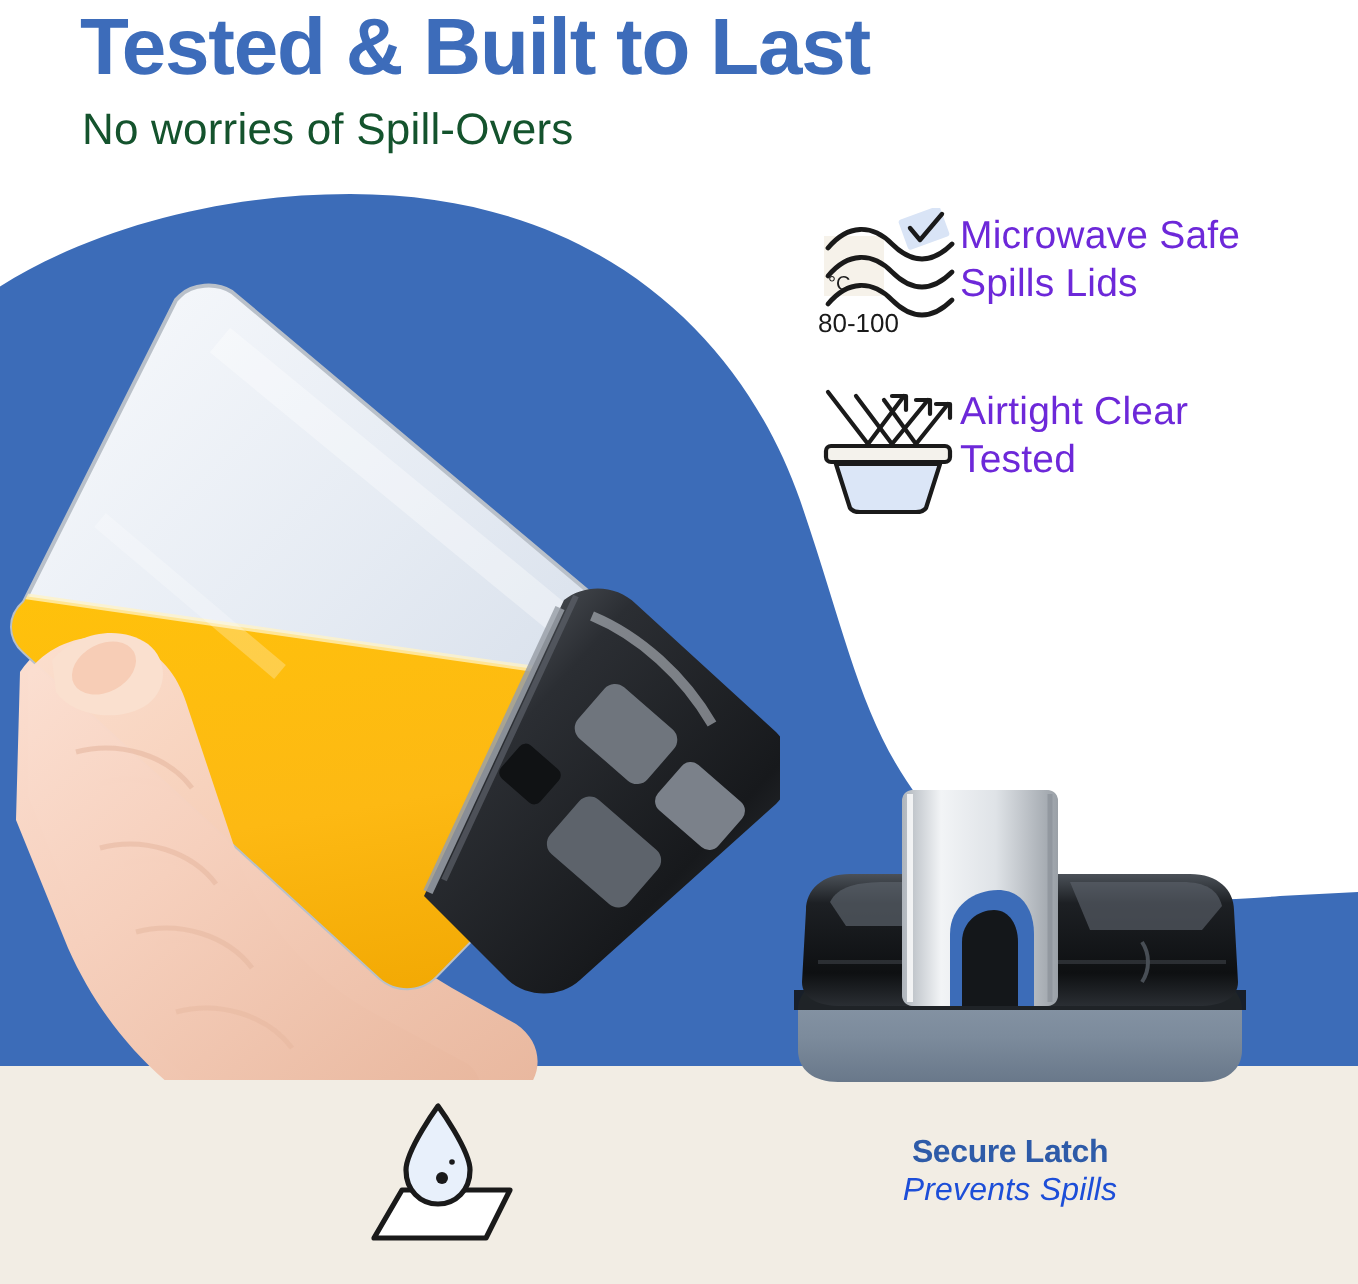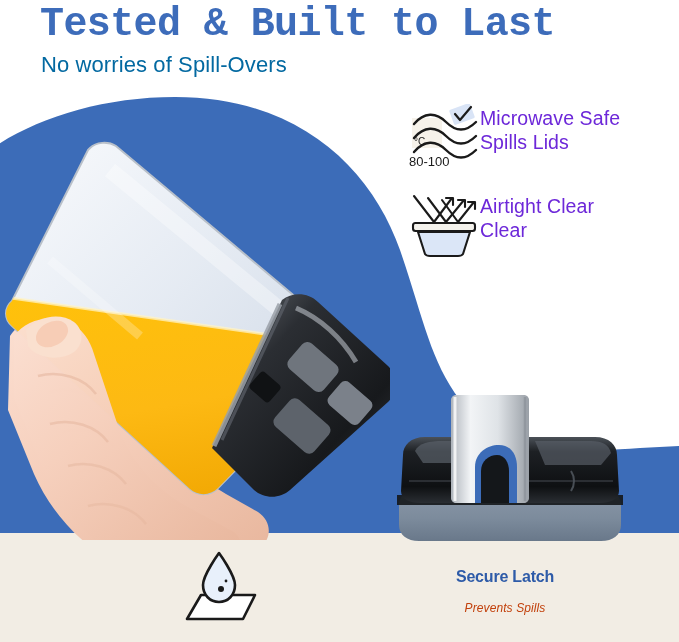--- a/index.html
+++ b/index.html
@@ -9,25 +9,25 @@
     background:#ffffff;
     position:relative;
     overflow:hidden;
   }
 
   
   #header { position:absolute; left:0; top:0; width:679px; height:88px; z-index:6; }
   #title {
     position:absolute; left:40px; top:2px;
     font-size:40px; font-weight:bold; letter-spacing:-0.6px;
-    color:#3d6cba; white-space:nowrap;font-family:Liberation Mono, monospace;
+    color:#3d6cba; white-space:nowrap;
   }
   #subtitle {
     position:absolute; left:41px; top:52px;
-    font-size:22px; font-weight:400; color:#0369a1;
+    font-size:22px; font-weight:400; color:#14532d;
     letter-spacing:0.1px; white-space:nowrap;
   }
 
   
   #blob-layer { position:absolute; left:0; top:0; width:679px; height:642px; z-index:1; }
 
   
   #bottom-band {
     position:absolute; left:0; top:533px; width:679px; height:109px;
     background:#f2ede4; z-index:2;
@@ -49,21 +49,21 @@
 
   
   #spill-icon { position:absolute; left:175px; top:545px; width:95px; height:80px; z-index:5; }
   #latch-caption {
     position:absolute; left:380px; top:568px; width:250px; text-align:center; z-index:5;
   }
   #latch-title {
     font-size:16px; font-weight:bold; color:#2e5ba8; letter-spacing:-0.2px;
   }
   #latch-sub {
-    font-size:12px; font-style:italic; color:#c2410c; margin-top:15px; letter-spacing:0.1px;
+    font-size:16px; font-style:italic; color:#1d4ed8; margin-top:1px; letter-spacing:0.1px;
   }
 </style>
 </head>
 <body>
 
 <div id="blob-layer">
   <svg width="679" height="642" viewBox="0 0 679 642">
     <defs>
       <clipPath id="blobClip">
         <rect x="0" y="0" width="679" height="533"></rect>
@@ -299,21 +299,21 @@
           <path d="M 60,10 L 67,10 L 67,17"></path>
         </g>
 
         <rect x="5" y="31" width="62" height="8" rx="2.5" fill="#f4f2ec" stroke="#1a1a1a" stroke-width="2.1"></rect>
 
         <path d="M 10,40 L 62,40 L 55,62 C 54,63.5 52,64 50,64 L 22,64 C 20,64 18,63.5 17,62 Z" fill="#dbe6f7" stroke="#1a1a1a" stroke-width="2.1" stroke-linejoin="round"></path>
       </svg>
     </div>
     <div class="feature-label">
       <span>Airtight Clear</span>
-      <span>Clear</span>
+      <span>Tested</span>
     </div>
   </div>
 
 </div>
 
 <div id="spill-icon">
   <svg width="95" height="80" viewBox="0 0 95 80">
 
     <path d="M 26,50 L 80,50 L 68,74 L 12,74 Z" fill="#ffffff" stroke="#1a1a1a" stroke-width="2.6" stroke-linejoin="round"></path>
 

